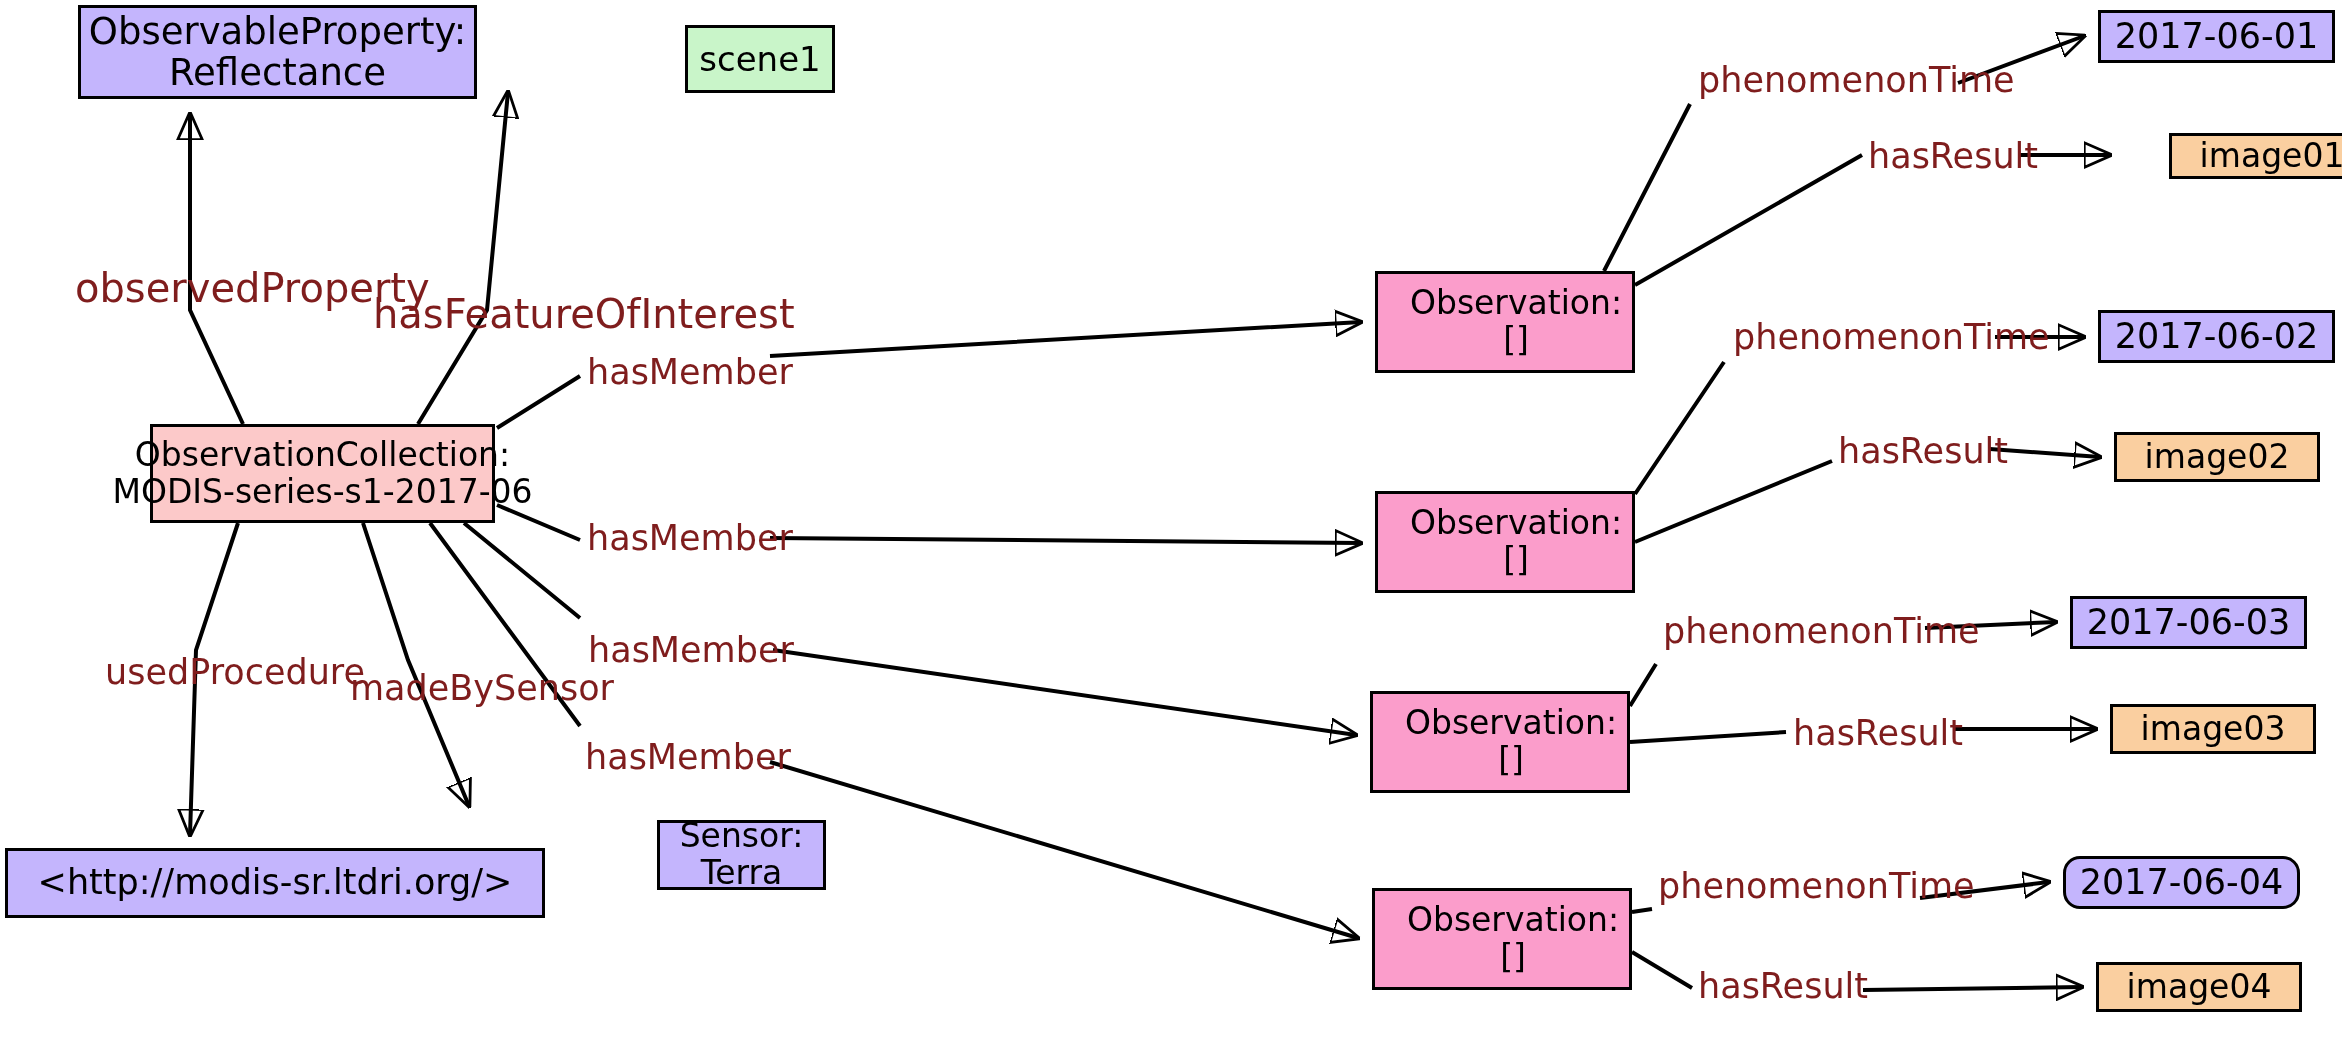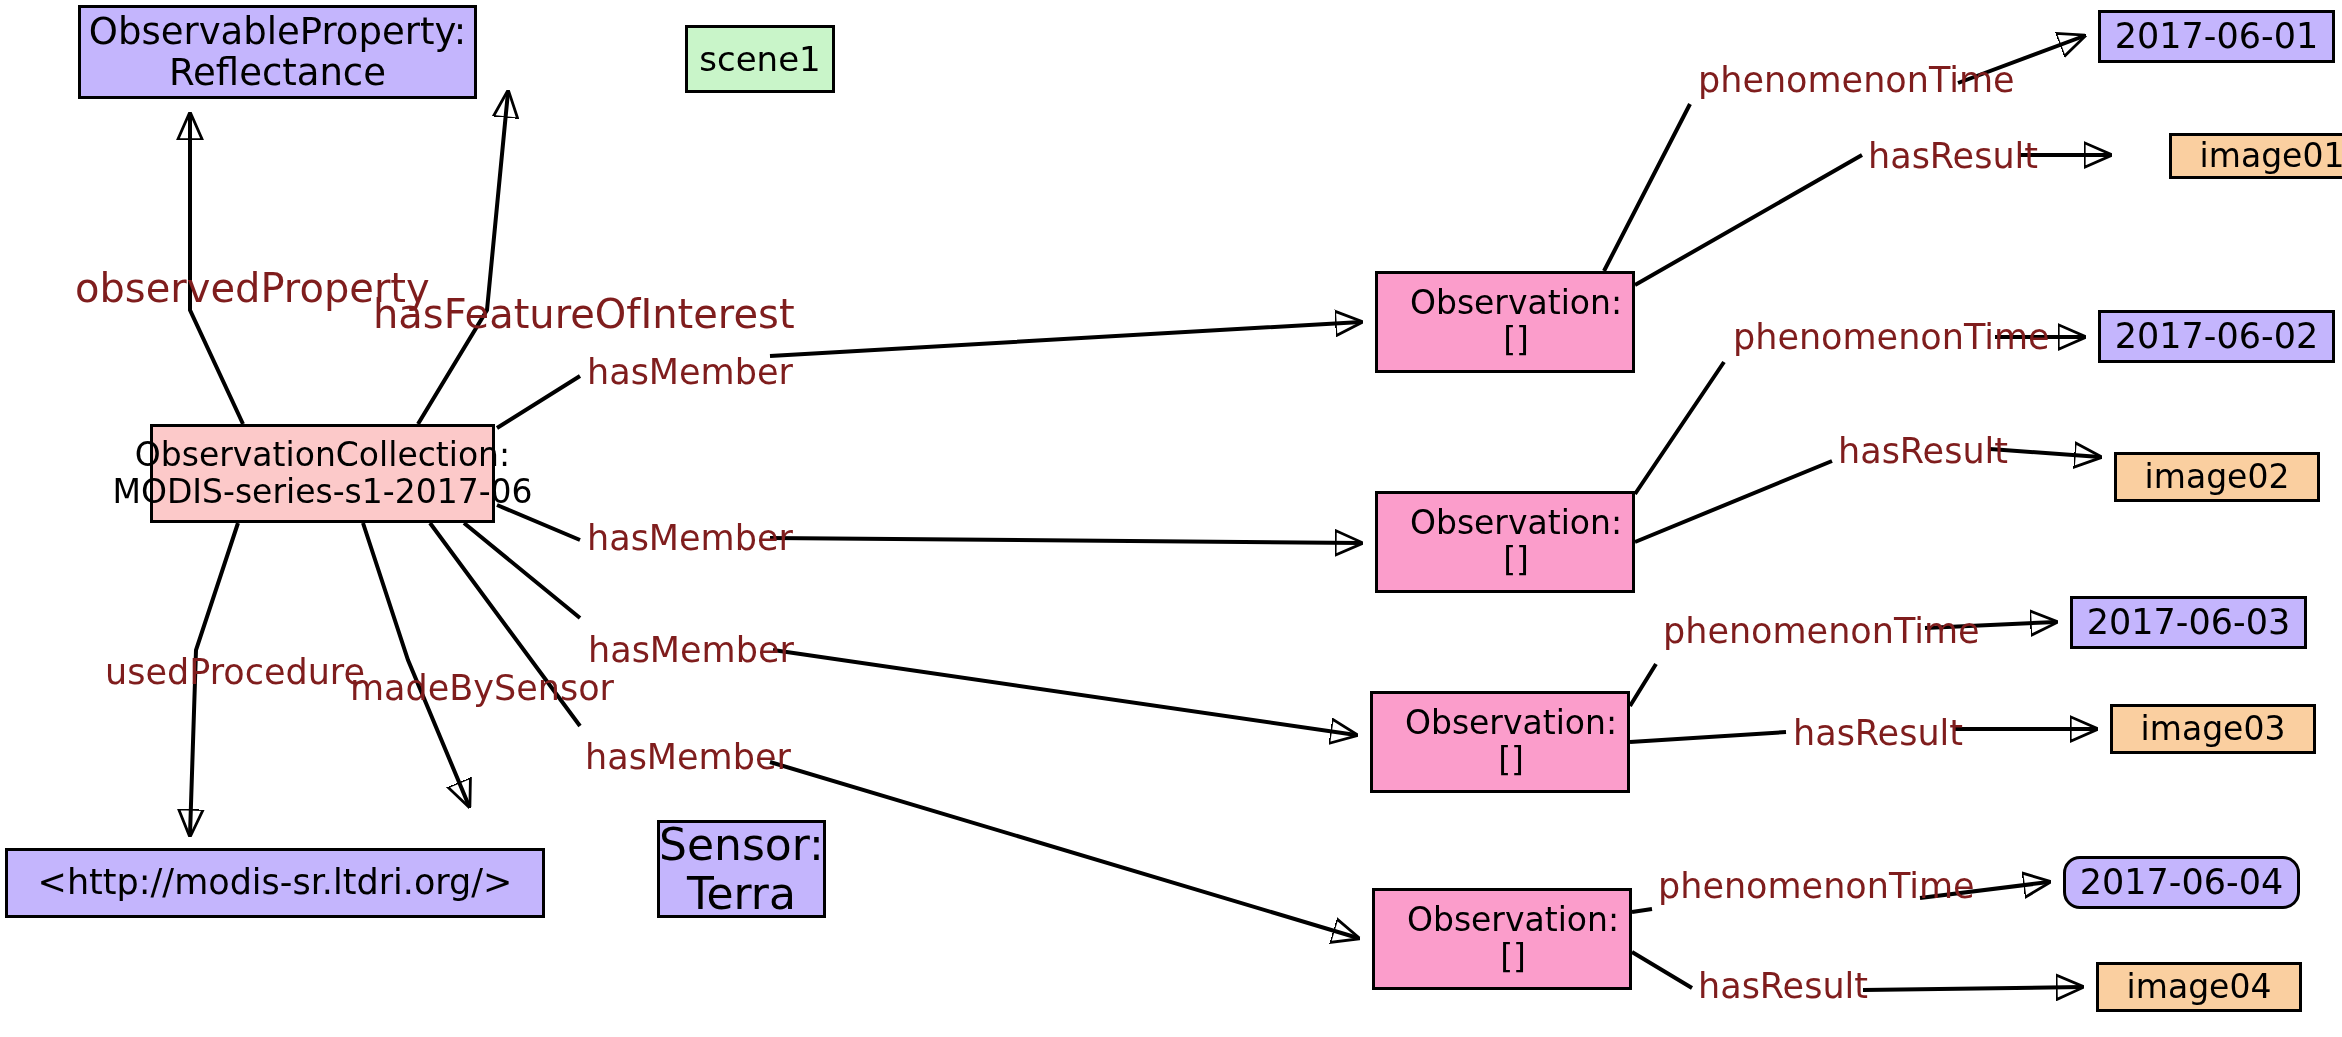--- a/index.html
+++ b/index.html
@@ -99,21 +99,21 @@
 
   <div class="node n-pinkl" style="left:150px;top:424px;width:345px;height:99px;font-size:33px;">
     <span>ObservationCollection:</span>
     <span class="line2">MODIS-series-s1-2017-06</span>
   </div>
 
   <div class="node n-blue" style="left:5px;top:848px;width:540px;height:70px;font-size:35px;">
     <span>&lt;http://modis-sr.ltdri.org/&gt;</span>
   </div>
 
-  <div class="node n-blue" style="left:657px;top:820px;width:169px;height:98px;font-size:44px;">
+  <div class="node n-blue" style="left:657px;top:820px;width:169px;height:70px;font-size:33px;">
     <span>Sensor:</span>
     <span class="line2">Terra</span>
   </div>
 
   <div class="node n-pink" style="left:1375px;top:271px;width:260px;height:102px;font-size:33px;">
     <span>Observation:</span>
     <span class="line2">[]</span>
   </div>
 
   <div class="node n-pink" style="left:1375px;top:491px;width:260px;height:102px;font-size:33px;">
@@ -136,21 +136,21 @@
   </div>
 
   <div class="node n-orange" style="left:2124px;top:133px;width:206px;height:46px;font-size:33px;margin-left:45px;">
     <span>image01</span>
   </div>
 
   <div class="node n-blue" style="left:2098px;top:310px;width:237px;height:53px;font-size:35px;">
     <span>2017-06-02</span>
   </div>
 
-  <div class="node n-orange" style="left:2114px;top:432px;width:206px;height:50px;font-size:33px;margin-top:20px;">
+  <div class="node n-orange" style="left:2114px;top:432px;width:206px;height:50px;font-size:33px;">
     <span>image02</span>
   </div>
 
   <div class="node n-blue" style="left:2070px;top:596px;width:237px;height:53px;font-size:35px;">
     <span>2017-06-03</span>
   </div>
 
   <div class="node n-orange" style="left:2110px;top:704px;width:206px;height:50px;font-size:33px;">
     <span>image03</span>
   </div>

